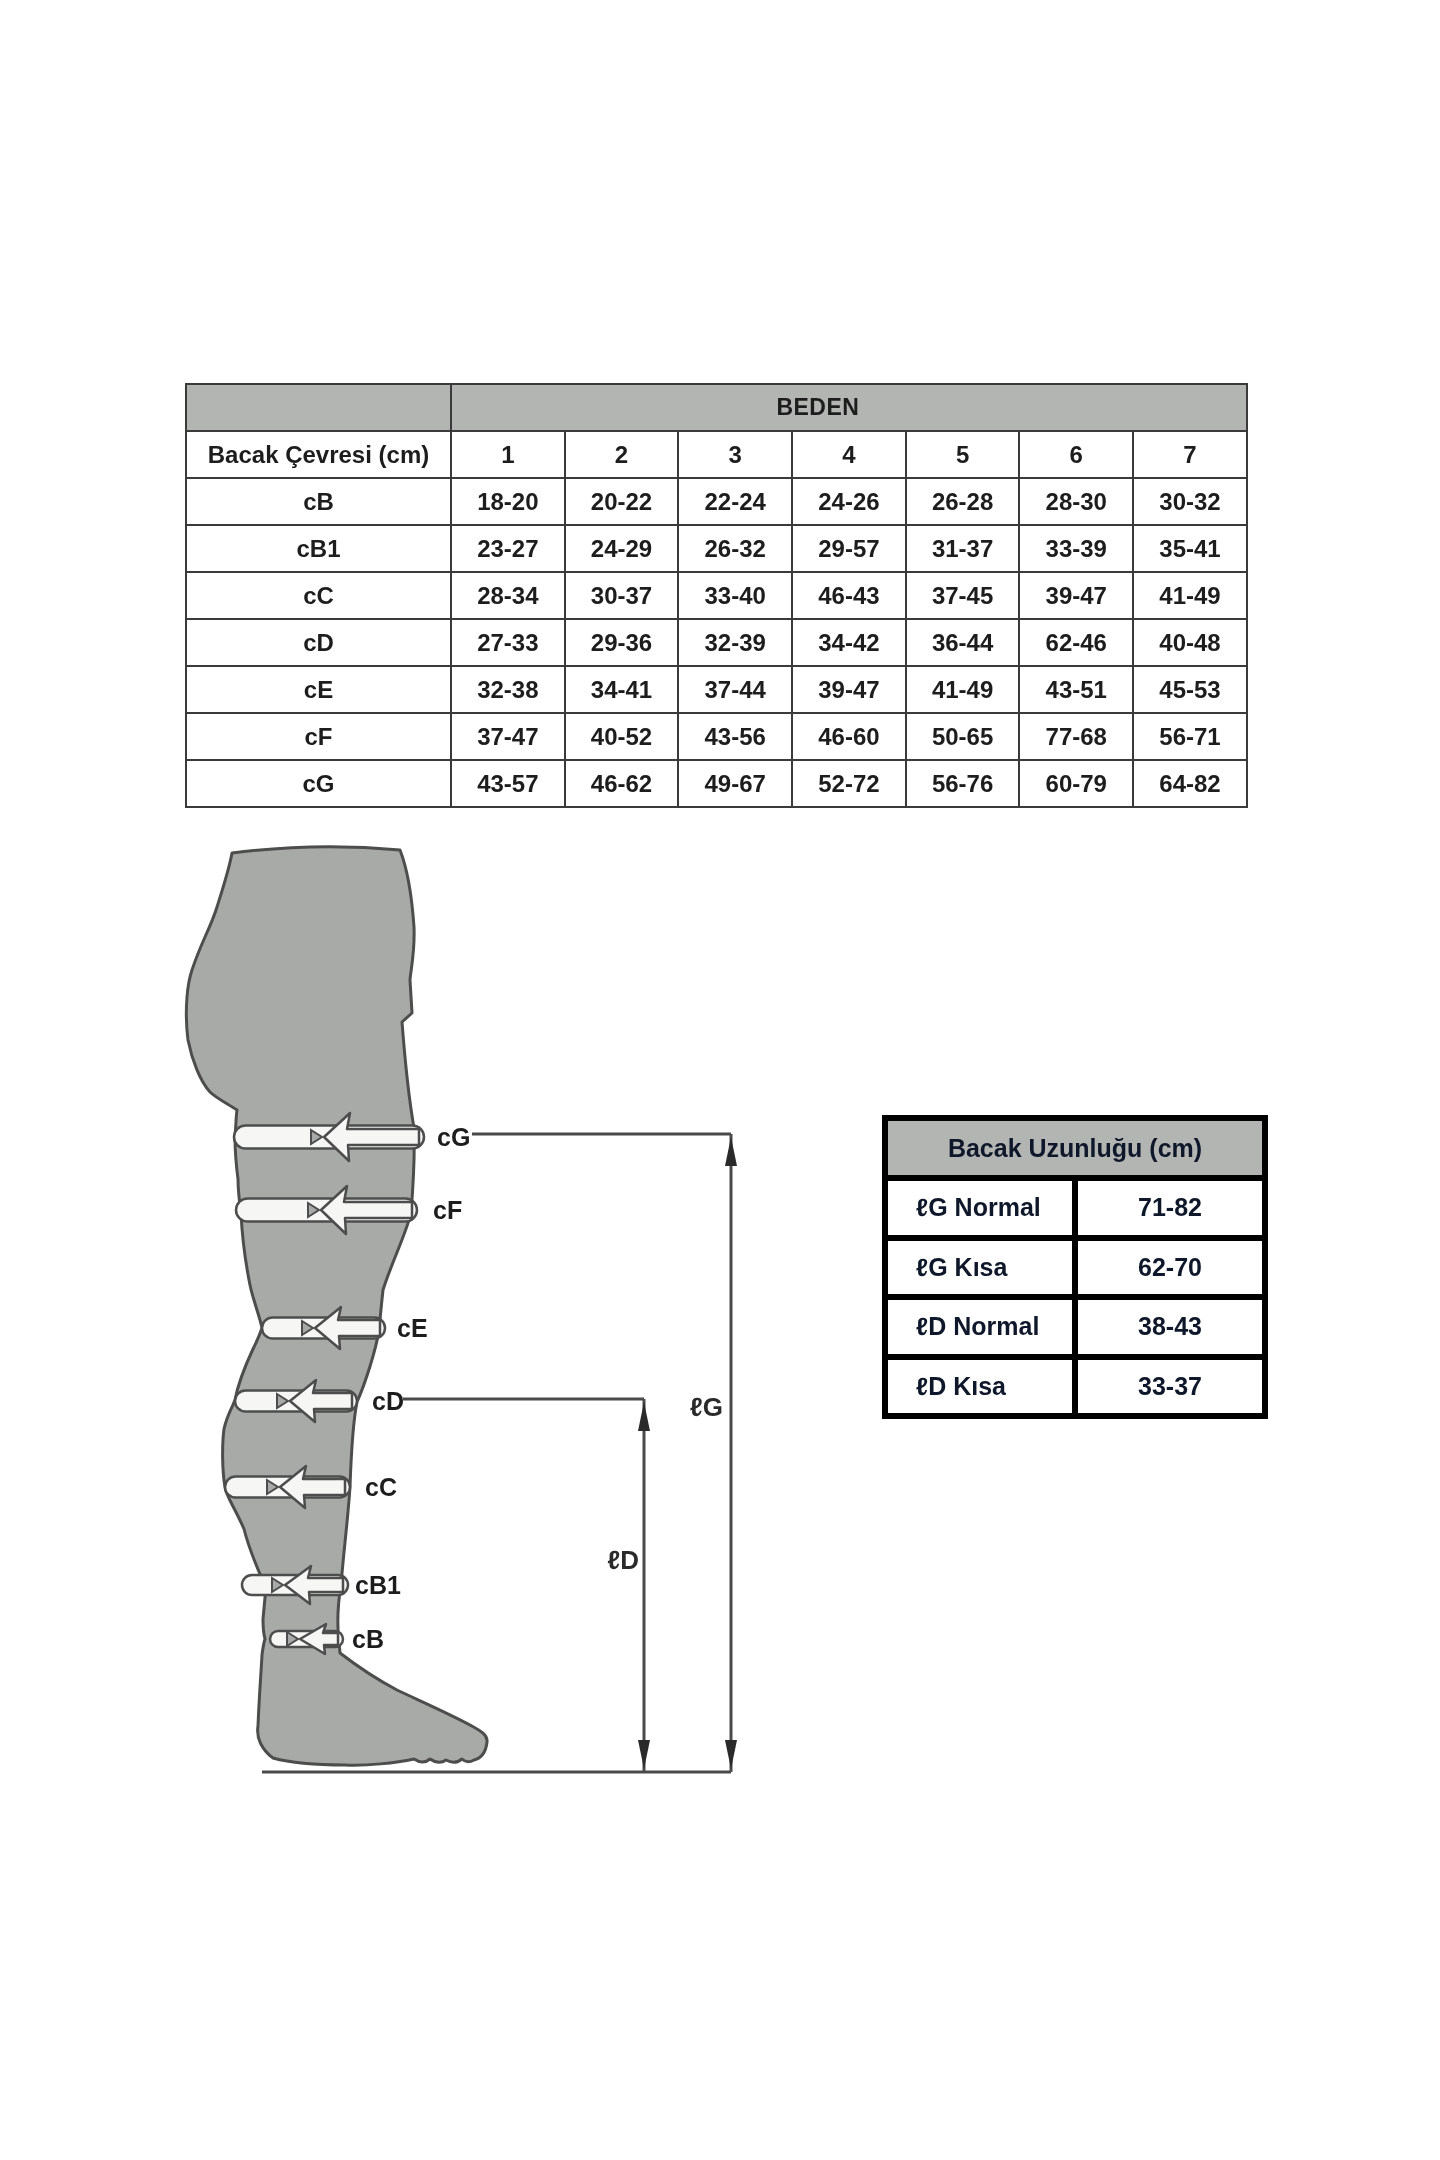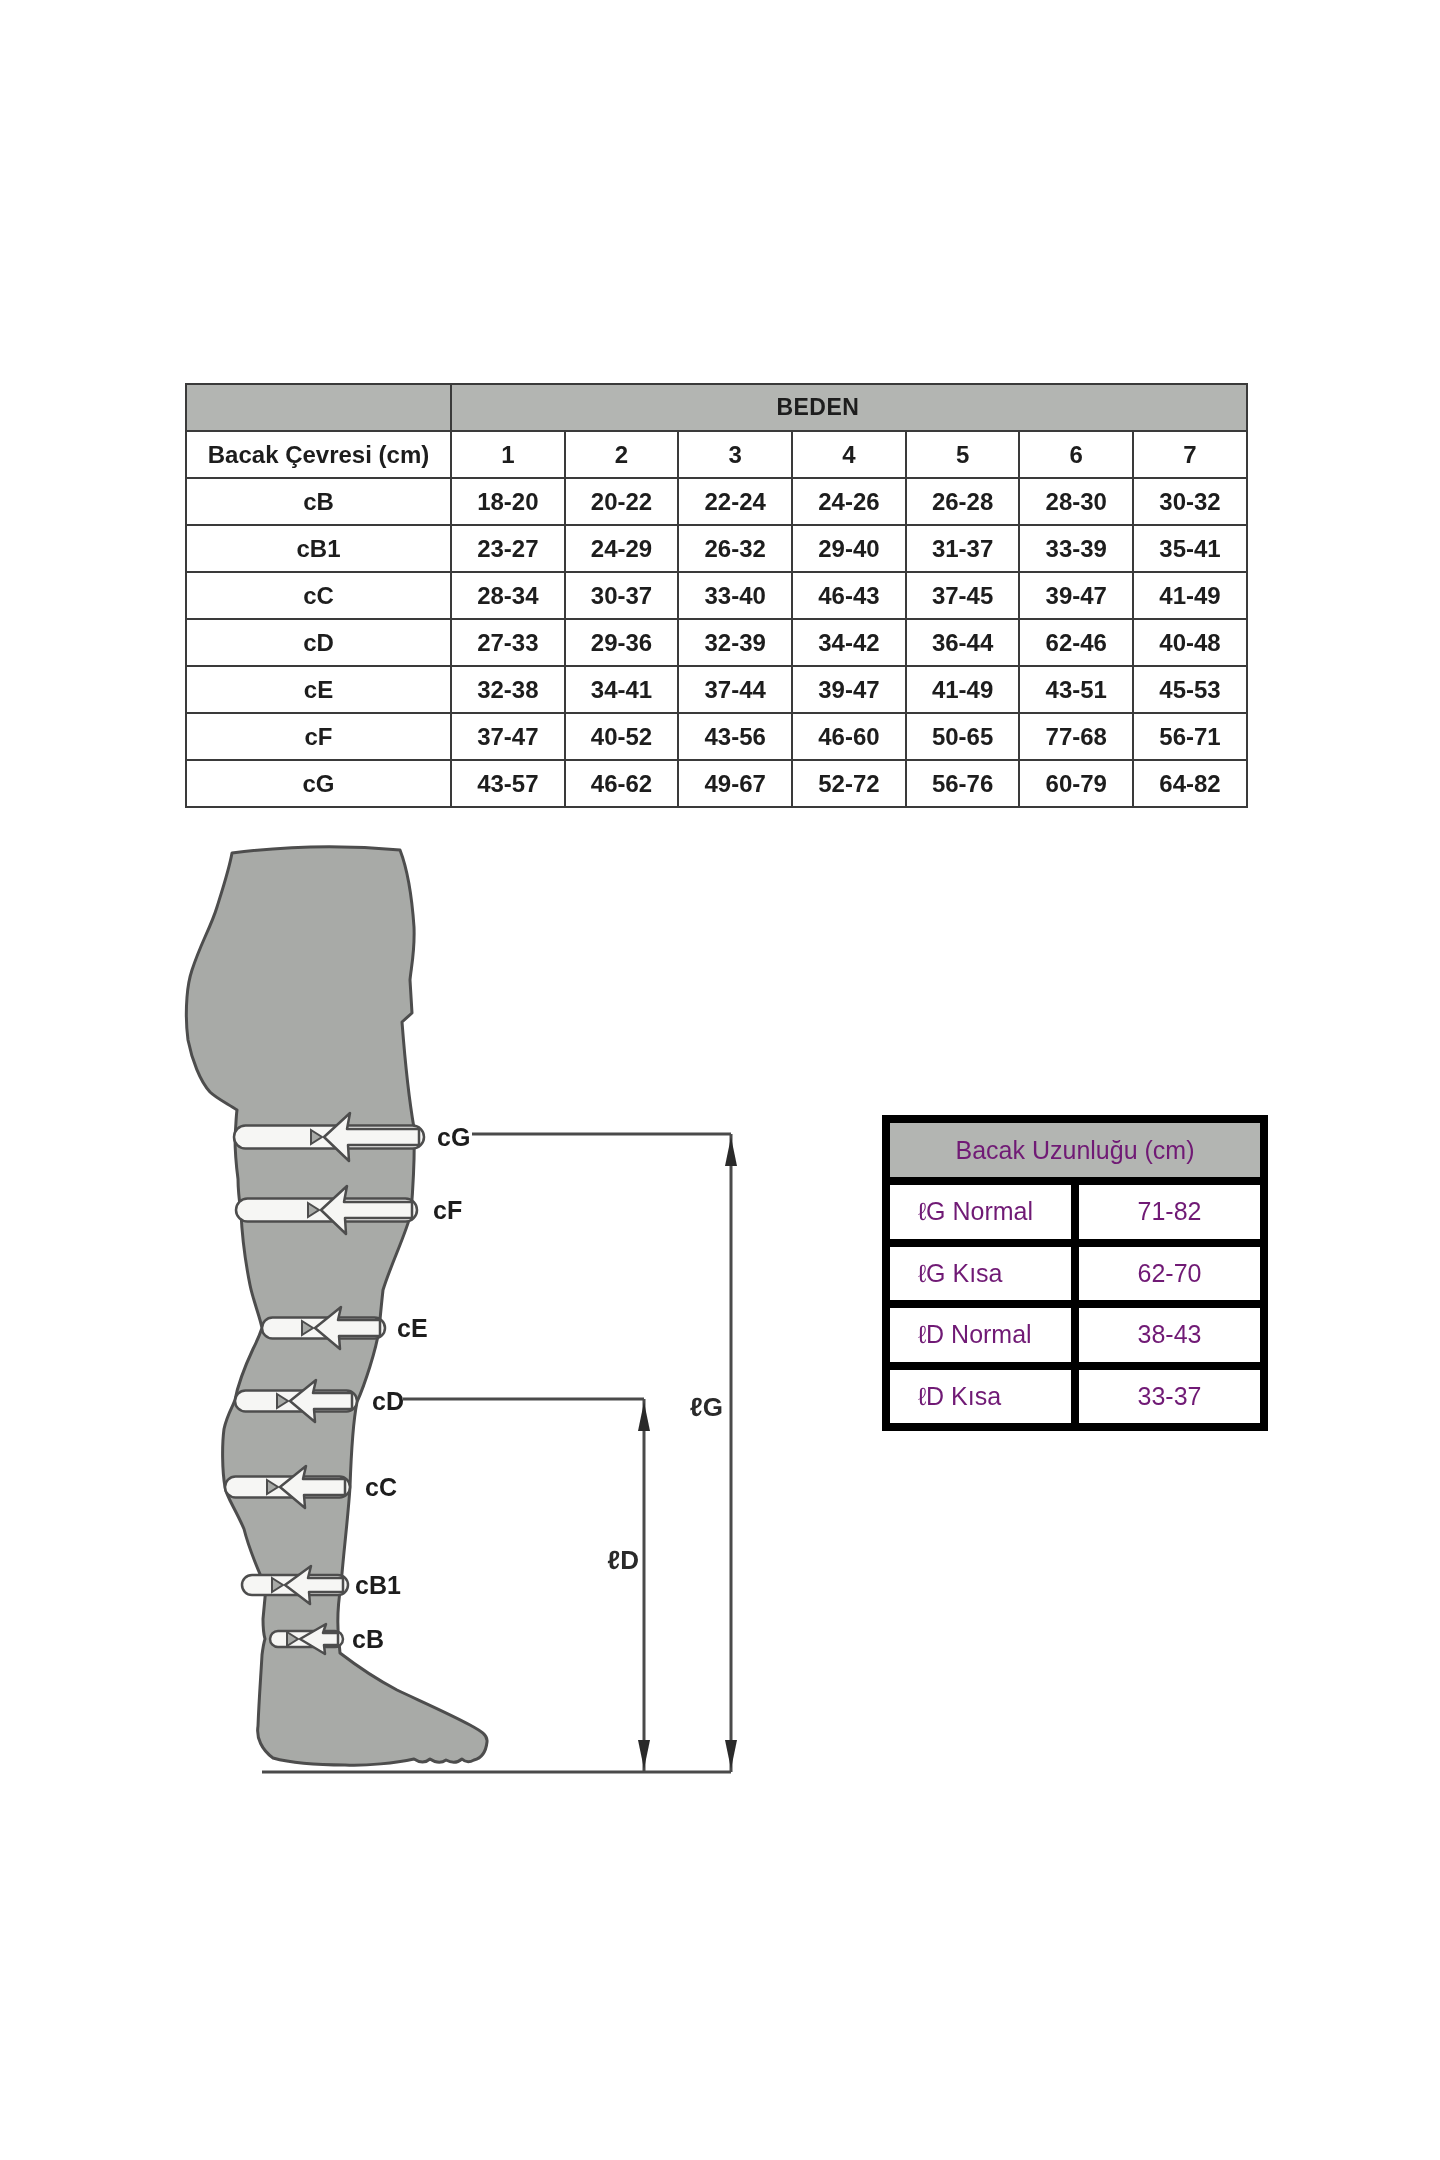--- a/index.html
+++ b/index.html
@@ -15,22 +15,22 @@
       font-weight:bold;font-size:24px;padding:0;color:#1d1d1d;background:#ffffff;}
   #size-table .gray{background:#b3b5b2;}
   #size-table .beden{font-size:23px;letter-spacing:.5px;padding-right:62px;}
   #size-table .rowhead{font-size:24px;}
   #size-table col.c0{width:265px;}
   #size-table col.cn{width:113.7px;}
 
   
   #length-table{left:882px;top:1115px;width:386px;}
   #length-table th,#length-table td{
-      border:8px solid #000000;text-align:center;vertical-align:middle;
-      font-weight:normal;font-size:25px;padding:0;color:#701a75;background:#ffffff;}
+      border:6px solid #000000;text-align:center;vertical-align:middle;
+      font-weight:bold;font-size:25px;padding:0;color:#0f172a;background:#ffffff;}
   #length-table th.title{background:#b3b5b2;height:54px;font-size:25px;}
   #length-table td{height:53.5px;margin-left:22px;}
   #length-table td.lbl{text-align:left;padding-left:28px;width:195px;}
 
   
   #diagram{left:150px;top:830px;}
   text.band-lbl{font-weight:bold;font-size:25px;fill:#1d1d1d;}
   text.dim-lbl{font-weight:bold;font-size:26px;fill:#2a2a2a;}
 </style>
 </head>
@@ -70,21 +70,21 @@
         <td>24-26</td>
         <td>26-28</td>
         <td>28-30</td>
         <td>30-32</td>
       </tr>
       <tr>
         <td>cB1</td>
         <td>23-27</td>
         <td>24-29</td>
         <td>26-32</td>
-        <td>29-40</td>
+        <td>29-57</td>
         <td>31-37</td>
         <td>33-39</td>
         <td>35-41</td>
       </tr>
       <tr>
         <td>cC</td>
         <td>28-34</td>
         <td>30-37</td>
         <td>33-40</td>
         <td>46-43</td>

